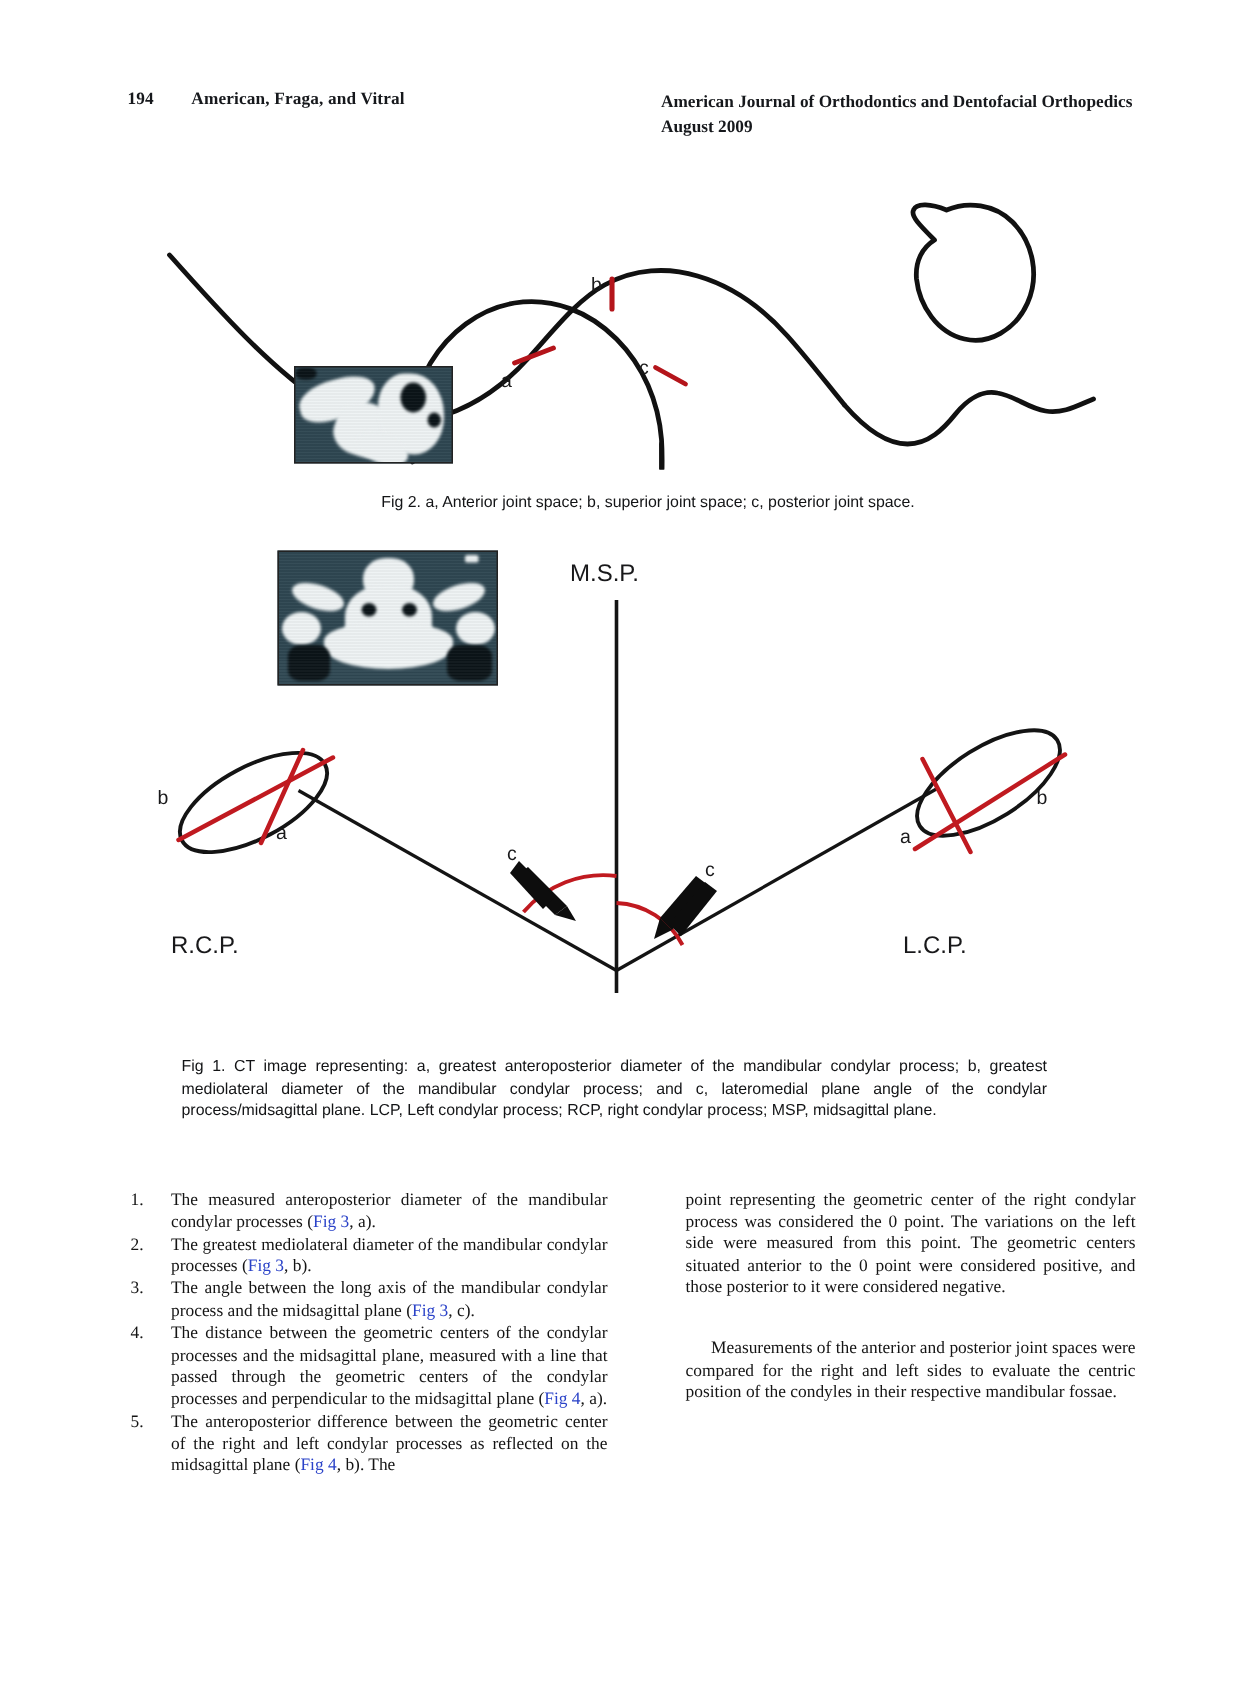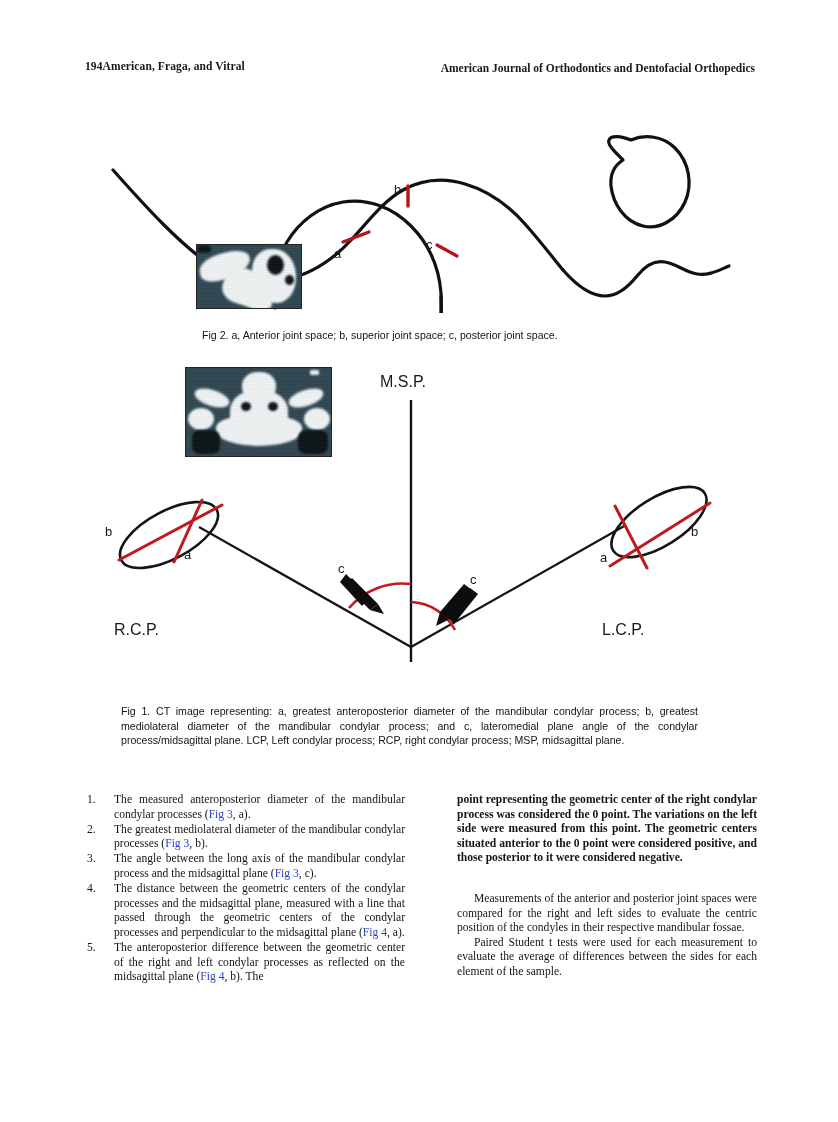--- a/index.html
+++ b/index.html
@@ -36,21 +36,21 @@
     left: 0;
     top: 0;
     font-family: "Liberation Serif", serif;
     font-size: 11.5px;
     font-weight: bold;
     letter-spacing: 0.1px;
     color: #16181c;
     white-space: nowrap;
   }
   .rh-left .folio {
-    margin-right: 0;
+    margin-right: 25px;
   }
   .rh-right {
     position: absolute;
     right: 0;
     top: 0;
     font-family: "Liberation Serif", serif;
     font-size: 11.5px;
     font-weight: bold;
     line-height: 17px;
     color: #16181c;
@@ -82,21 +82,21 @@
     font-size: 10.6px;
     line-height: 14.6px;
     color: #131416;
     text-align: justify;
   }
   .cap2 {
     position: absolute;
     left: 117px;
     top: 200px;
     width: 460px;
-    text-align: left;
+    text-align: center;
     white-space: nowrap;
   }
   .cap3 {
     position: absolute;
     left: 47px;
     top: 342px;
     width: 577px;
   }
   .caption .cap-label {
     font-weight: normal;
@@ -182,20 +182,21 @@
 <body>
 
 <div class="page">
 
   <div class="running-head">
     <div class="rh-left">
       <span class="folio">194</span><span>American, Fraga, and Vitral</span>
     </div>
     <div class="rh-right">
       <div>American Journal of Orthodontics and Dentofacial Orthopedics</div>
+      <div>August 2009</div>
     </div>
   </div>
 
   <div class="figure fig2">
     <div class="fig-art">
 
       <svg width="670" height="185" viewBox="0 0 670 185">
 
         <path d="M 28 42 C 60 78, 96 118, 130 140 C 152 154, 176 156, 198 152
                  C 226 147, 250 130, 268 110 C 286 90, 300 72, 318 62
@@ -333,20 +334,19 @@
       <ol class="numlist" id="numlist">
           <li><span class="marker">1.</span><span>The measured anteroposterior diameter of the mandibular condylar processes (</span><span class="xref">Fig 3</span><span>, a).</span></li>
           <li><span class="marker">2.</span><span>The greatest mediolateral diameter of the mandibular condylar processes (</span><span class="xref">Fig 3</span><span>, b).</span></li>
           <li><span class="marker">3.</span><span>The angle between the long axis of the mandibular condylar process and the midsagittal plane (</span><span class="xref">Fig 3</span><span>, c).</span></li>
           <li><span class="marker">4.</span><span>The distance between the geometric centers of the condylar processes and the midsagittal plane, measured with a line that passed through the geometric centers of the condylar processes and perpendicular to the midsagittal plane (</span><span class="xref">Fig 4</span><span>, a).</span></li>
           <li><span class="marker">5.</span><span>The anteroposterior difference between the geometric center of the right and left condylar processes as reflected on the midsagittal plane (</span><span class="xref">Fig 4</span><span>, b). The</span></li>
         </ol>
     </div>
 
     <div class="col col-right" id="rightcol">
-        <p style="text-indent: 0px; font-weight: bold;">point representing the geometric center of the right condylar process was considered the 0 point. The variations on the left side were measured from this point. The geometric centers situated anterior to the 0 point were considered positive, and those posterior to it were considered negative.</p>
+        <p style="text-indent: 0px;">point representing the geometric center of the right condylar process was considered the 0 point. The variations on the left side were measured from this point. The geometric centers situated anterior to the 0 point were considered positive, and those posterior to it were considered negative.</p>
         <p class="gap-before">Measurements of the anterior and posterior joint spaces were compared for the right and left sides to evaluate the centric position of the condyles in their respective mandibular fossae.</p>
-        <p>Paired Student t tests were used for each measurement to evaluate the average of differences between the sides for each element of the sample.</p>
       </div>
 
   </div>
 
 </div>
 
 </body></html>

